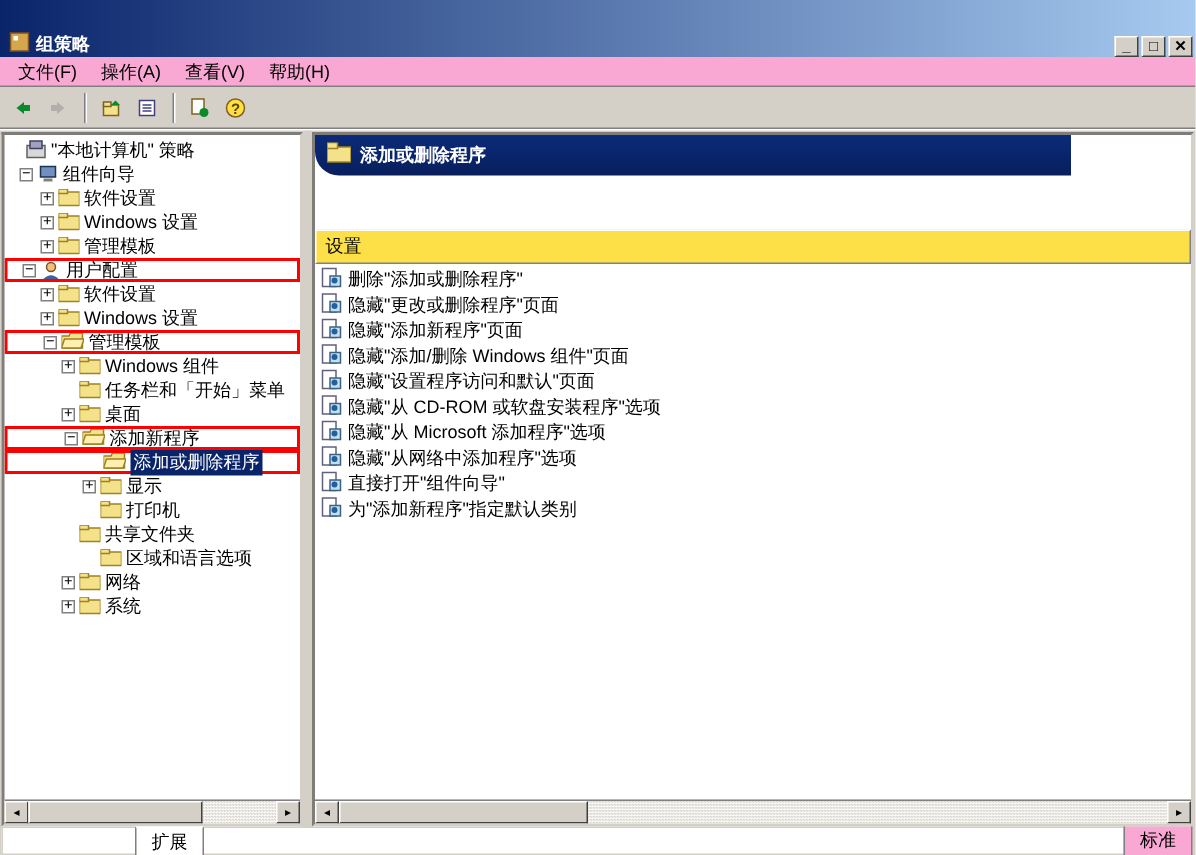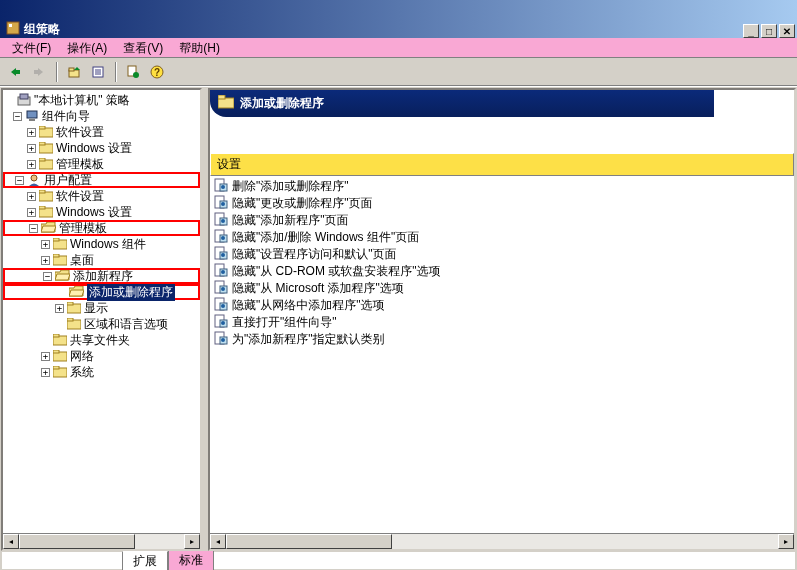--- a/index.html
+++ b/index.html
@@ -164,25 +164,26 @@
     display:flex;align-items:center;justify-content:center;
     font-size:8px;
   }
   .scroll-track { flex: 1; background: repeating-conic-gradient(#d4d0c8 0% 25%, #fff 0% 50%) 50% / 2px 2px; }
   .scroll-thumb { height:100%; background:#d4d0c8; border:1px solid; border-color:#fff #404040 #404040 #fff; }
 
   .tabs {
     height: 18px;
     display: flex;
     align-items: flex-start;
-    padding-left: 120px;
+    padding-left: 88px;
     background: #fff;
     border: 1px solid #d4d0c8;
     border-top: none;
     margin: 0 1px;
+    justify-content: space-between;
   }
   .tabs .tab {
     border: 1px solid #808080;
     border-top: none;
     background: #f9a8d4;
     padding: 1px 10px;
     font-size: 12px;
     cursor: default;
     position: relative;
     top: -1px;
@@ -375,20 +376,30 @@
         <span class="exp">+</span>
         <span class="icon">
             <svg class="folder-svg">
               <rect x="0" y="2" width="14" height="9" fill="#f4e28a" stroke="#a08020"></rect>
               <rect x="0" y="0" width="6" height="3" fill="#f4e28a" stroke="#a08020"></rect>
             </svg>
           </span>
         <span class="label">Windows 组件</span>
       </div>
       <div class="tree-row" style="padding-left:38px">
+        <span class="exp none"></span>
+        <span class="icon">
+            <svg class="folder-svg">
+              <rect x="0" y="2" width="14" height="9" fill="#f4e28a" stroke="#a08020"></rect>
+              <rect x="0" y="0" width="6" height="3" fill="#f4e28a" stroke="#a08020"></rect>
+            </svg>
+          </span>
+        <span class="label">任务栏和「开始」菜单</span>
+      </div>
+      <div class="tree-row" style="padding-left:38px">
         <span class="exp">+</span>
         <span class="icon">
             <svg class="folder-svg">
               <rect x="0" y="2" width="14" height="9" fill="#f4e28a" stroke="#a08020"></rect>
               <rect x="0" y="0" width="6" height="3" fill="#f4e28a" stroke="#a08020"></rect>
             </svg>
           </span>
         <span class="label">桌面</span>
       </div>
       <div class="tree-row redbox" style="padding-left:38px">
@@ -423,31 +434,41 @@
         <span class="label">显示</span>
       </div>
       <div class="tree-row" style="padding-left:52px">
         <span class="exp none"></span>
         <span class="icon">
             <svg class="folder-svg">
               <rect x="0" y="2" width="14" height="9" fill="#f4e28a" stroke="#a08020"></rect>
               <rect x="0" y="0" width="6" height="3" fill="#f4e28a" stroke="#a08020"></rect>
             </svg>
           </span>
-        <span class="label">区域和语言选项</span>
+        <span class="label">打印机</span>
       </div>
       <div class="tree-row" style="padding-left:38px">
         <span class="exp none"></span>
         <span class="icon">
             <svg class="folder-svg">
               <rect x="0" y="2" width="14" height="9" fill="#f4e28a" stroke="#a08020"></rect>
               <rect x="0" y="0" width="6" height="3" fill="#f4e28a" stroke="#a08020"></rect>
             </svg>
           </span>
         <span class="label">共享文件夹</span>
+      </div>
+      <div class="tree-row" style="padding-left:52px">
+        <span class="exp none"></span>
+        <span class="icon">
+            <svg class="folder-svg">
+              <rect x="0" y="2" width="14" height="9" fill="#f4e28a" stroke="#a08020"></rect>
+              <rect x="0" y="0" width="6" height="3" fill="#f4e28a" stroke="#a08020"></rect>
+            </svg>
+          </span>
+        <span class="label">区域和语言选项</span>
       </div>
       <div class="tree-row" style="padding-left:38px">
         <span class="exp">+</span>
         <span class="icon">
             <svg class="folder-svg">
               <rect x="0" y="2" width="14" height="9" fill="#f4e28a" stroke="#a08020"></rect>
               <rect x="0" y="0" width="6" height="3" fill="#f4e28a" stroke="#a08020"></rect>
             </svg>
           </span>
         <span class="label">网络</span>

